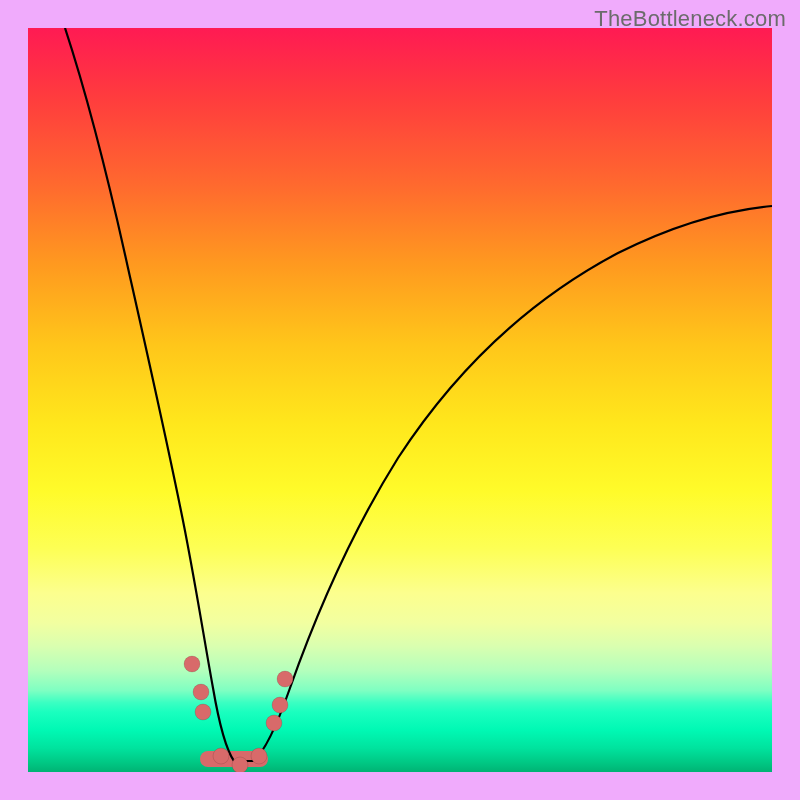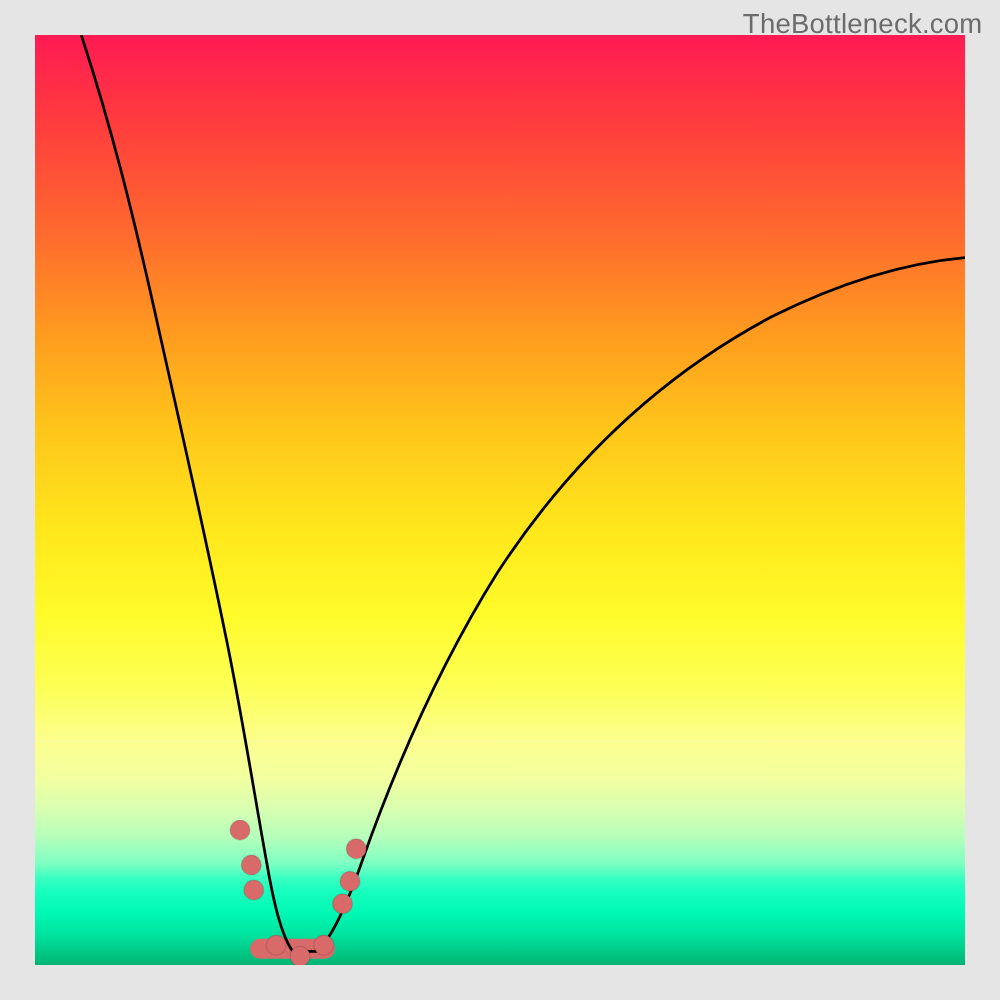--- a/index.html
+++ b/index.html
@@ -7,21 +7,21 @@
     padding: 0;
     width: 800px;
     height: 800px;
     background: #000;
     overflow: hidden;
     font-family: Arial, Helvetica, sans-serif;
   }
   .frame {
     position: absolute;
     inset: 0;
-    background: #e5e5e5;
+    background: #f0abfc;
   }
   .plot-area {
     position: absolute;
     left: 28px;
     top: 28px;
     width: 744px;
     height: 744px;
     overflow: hidden;
   }
   

